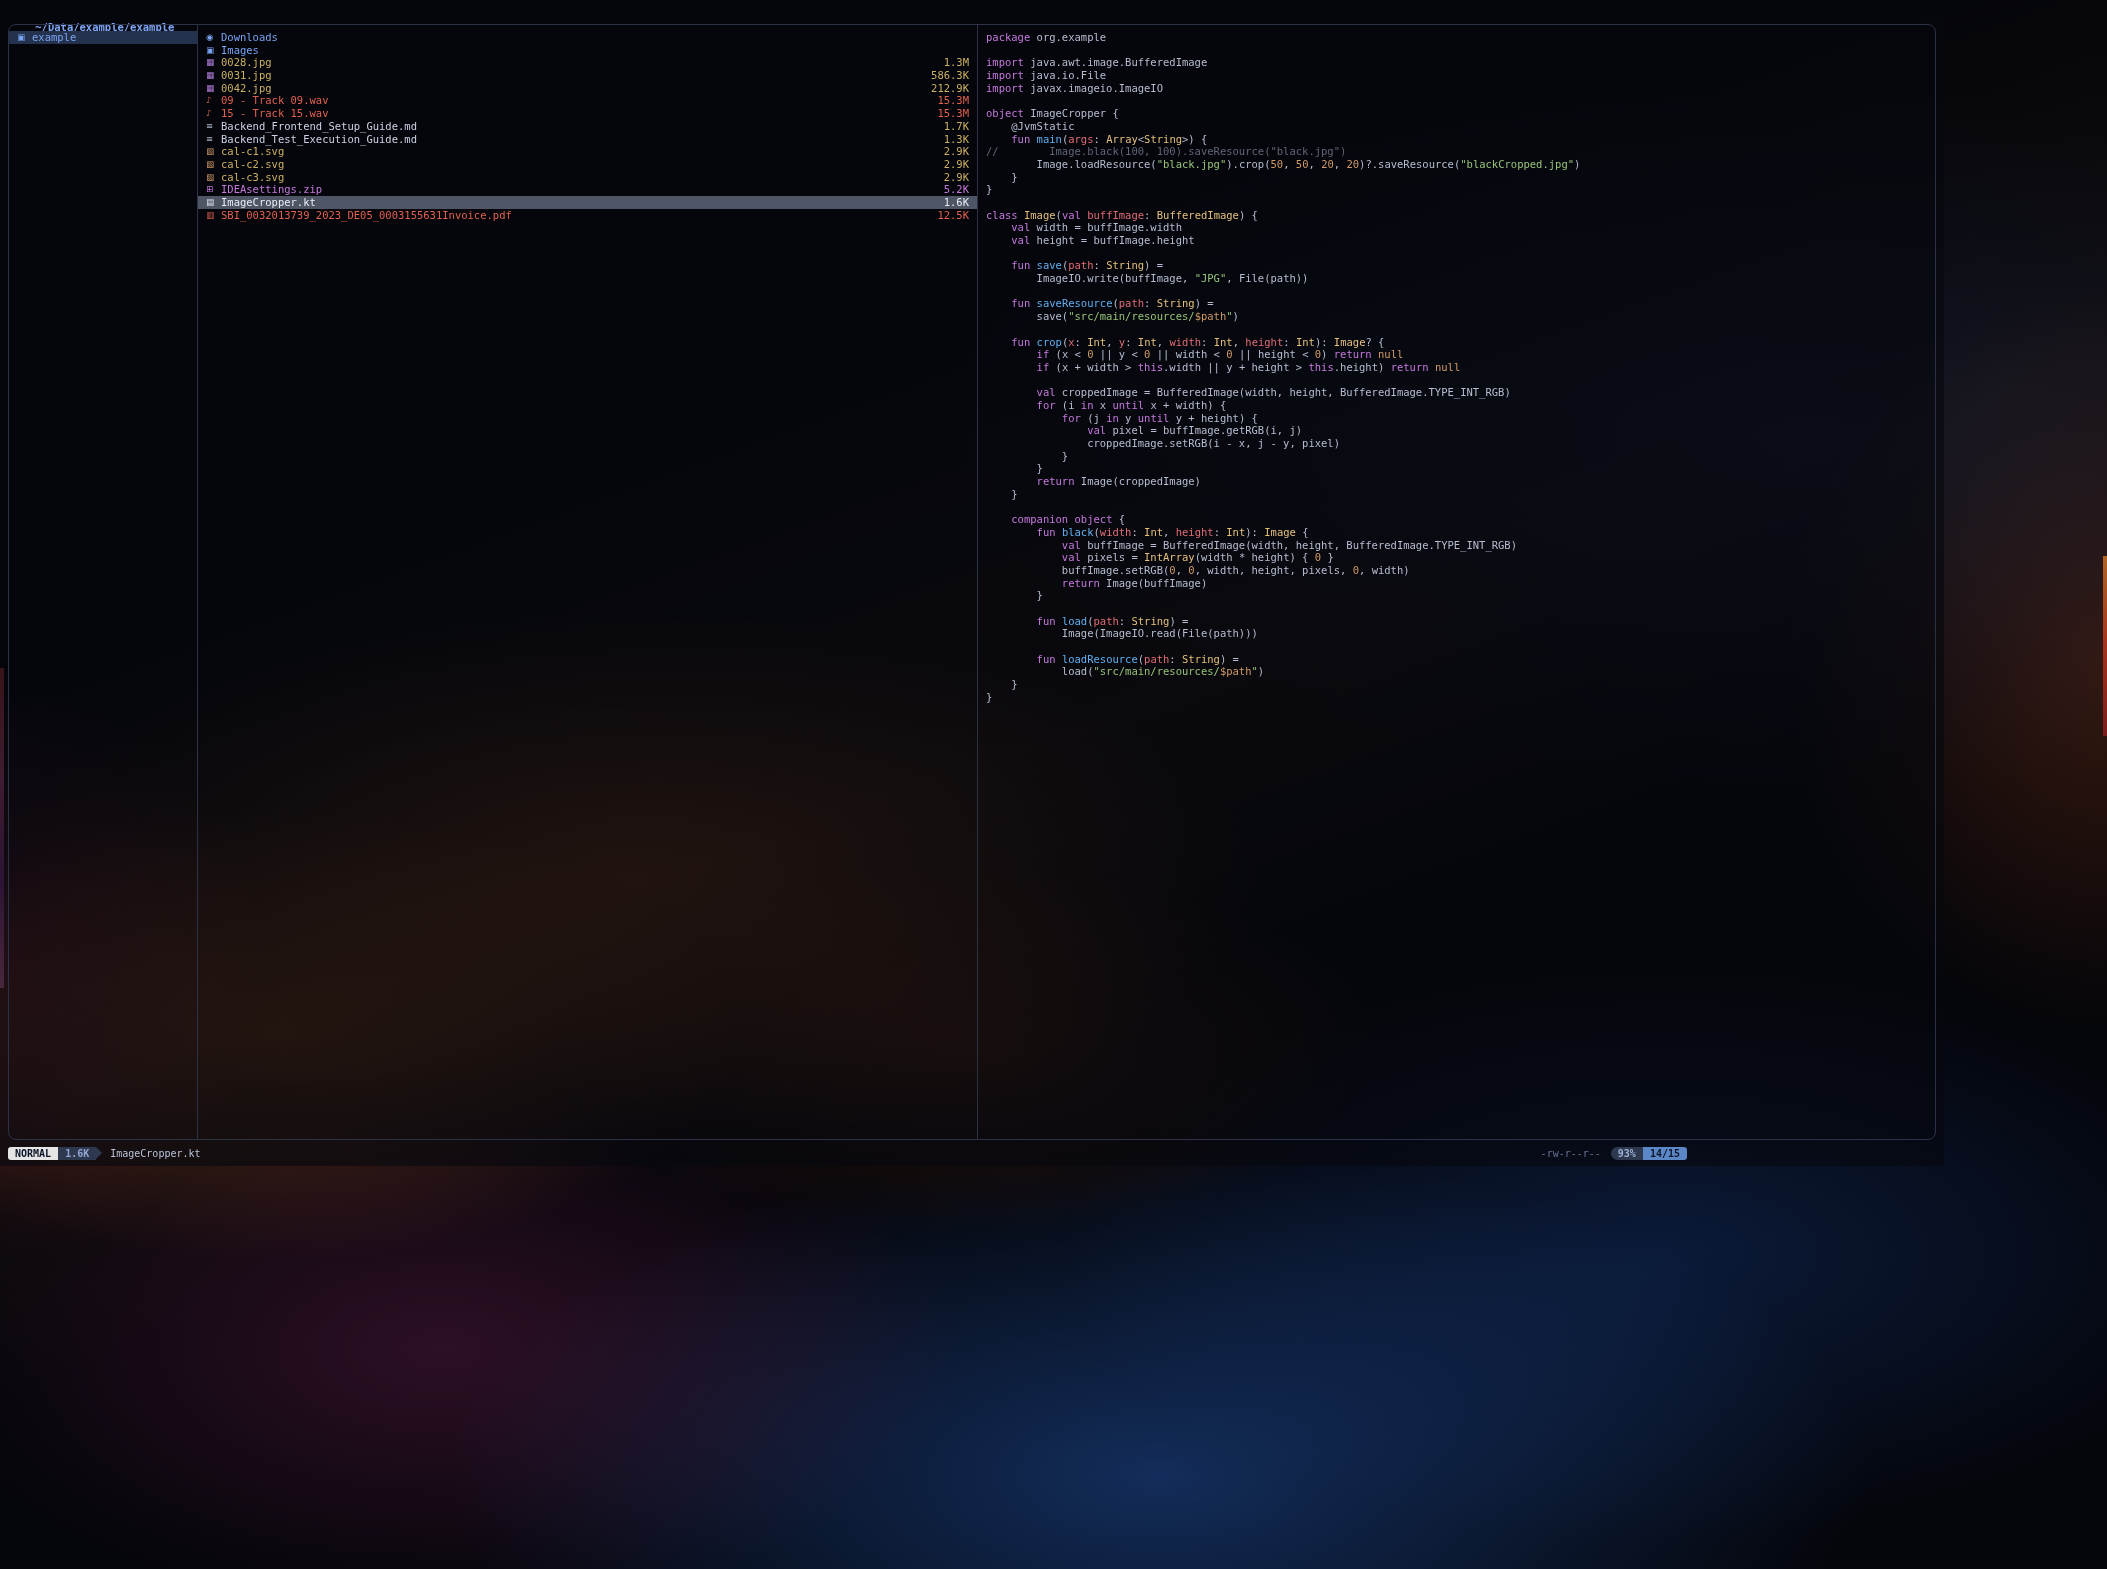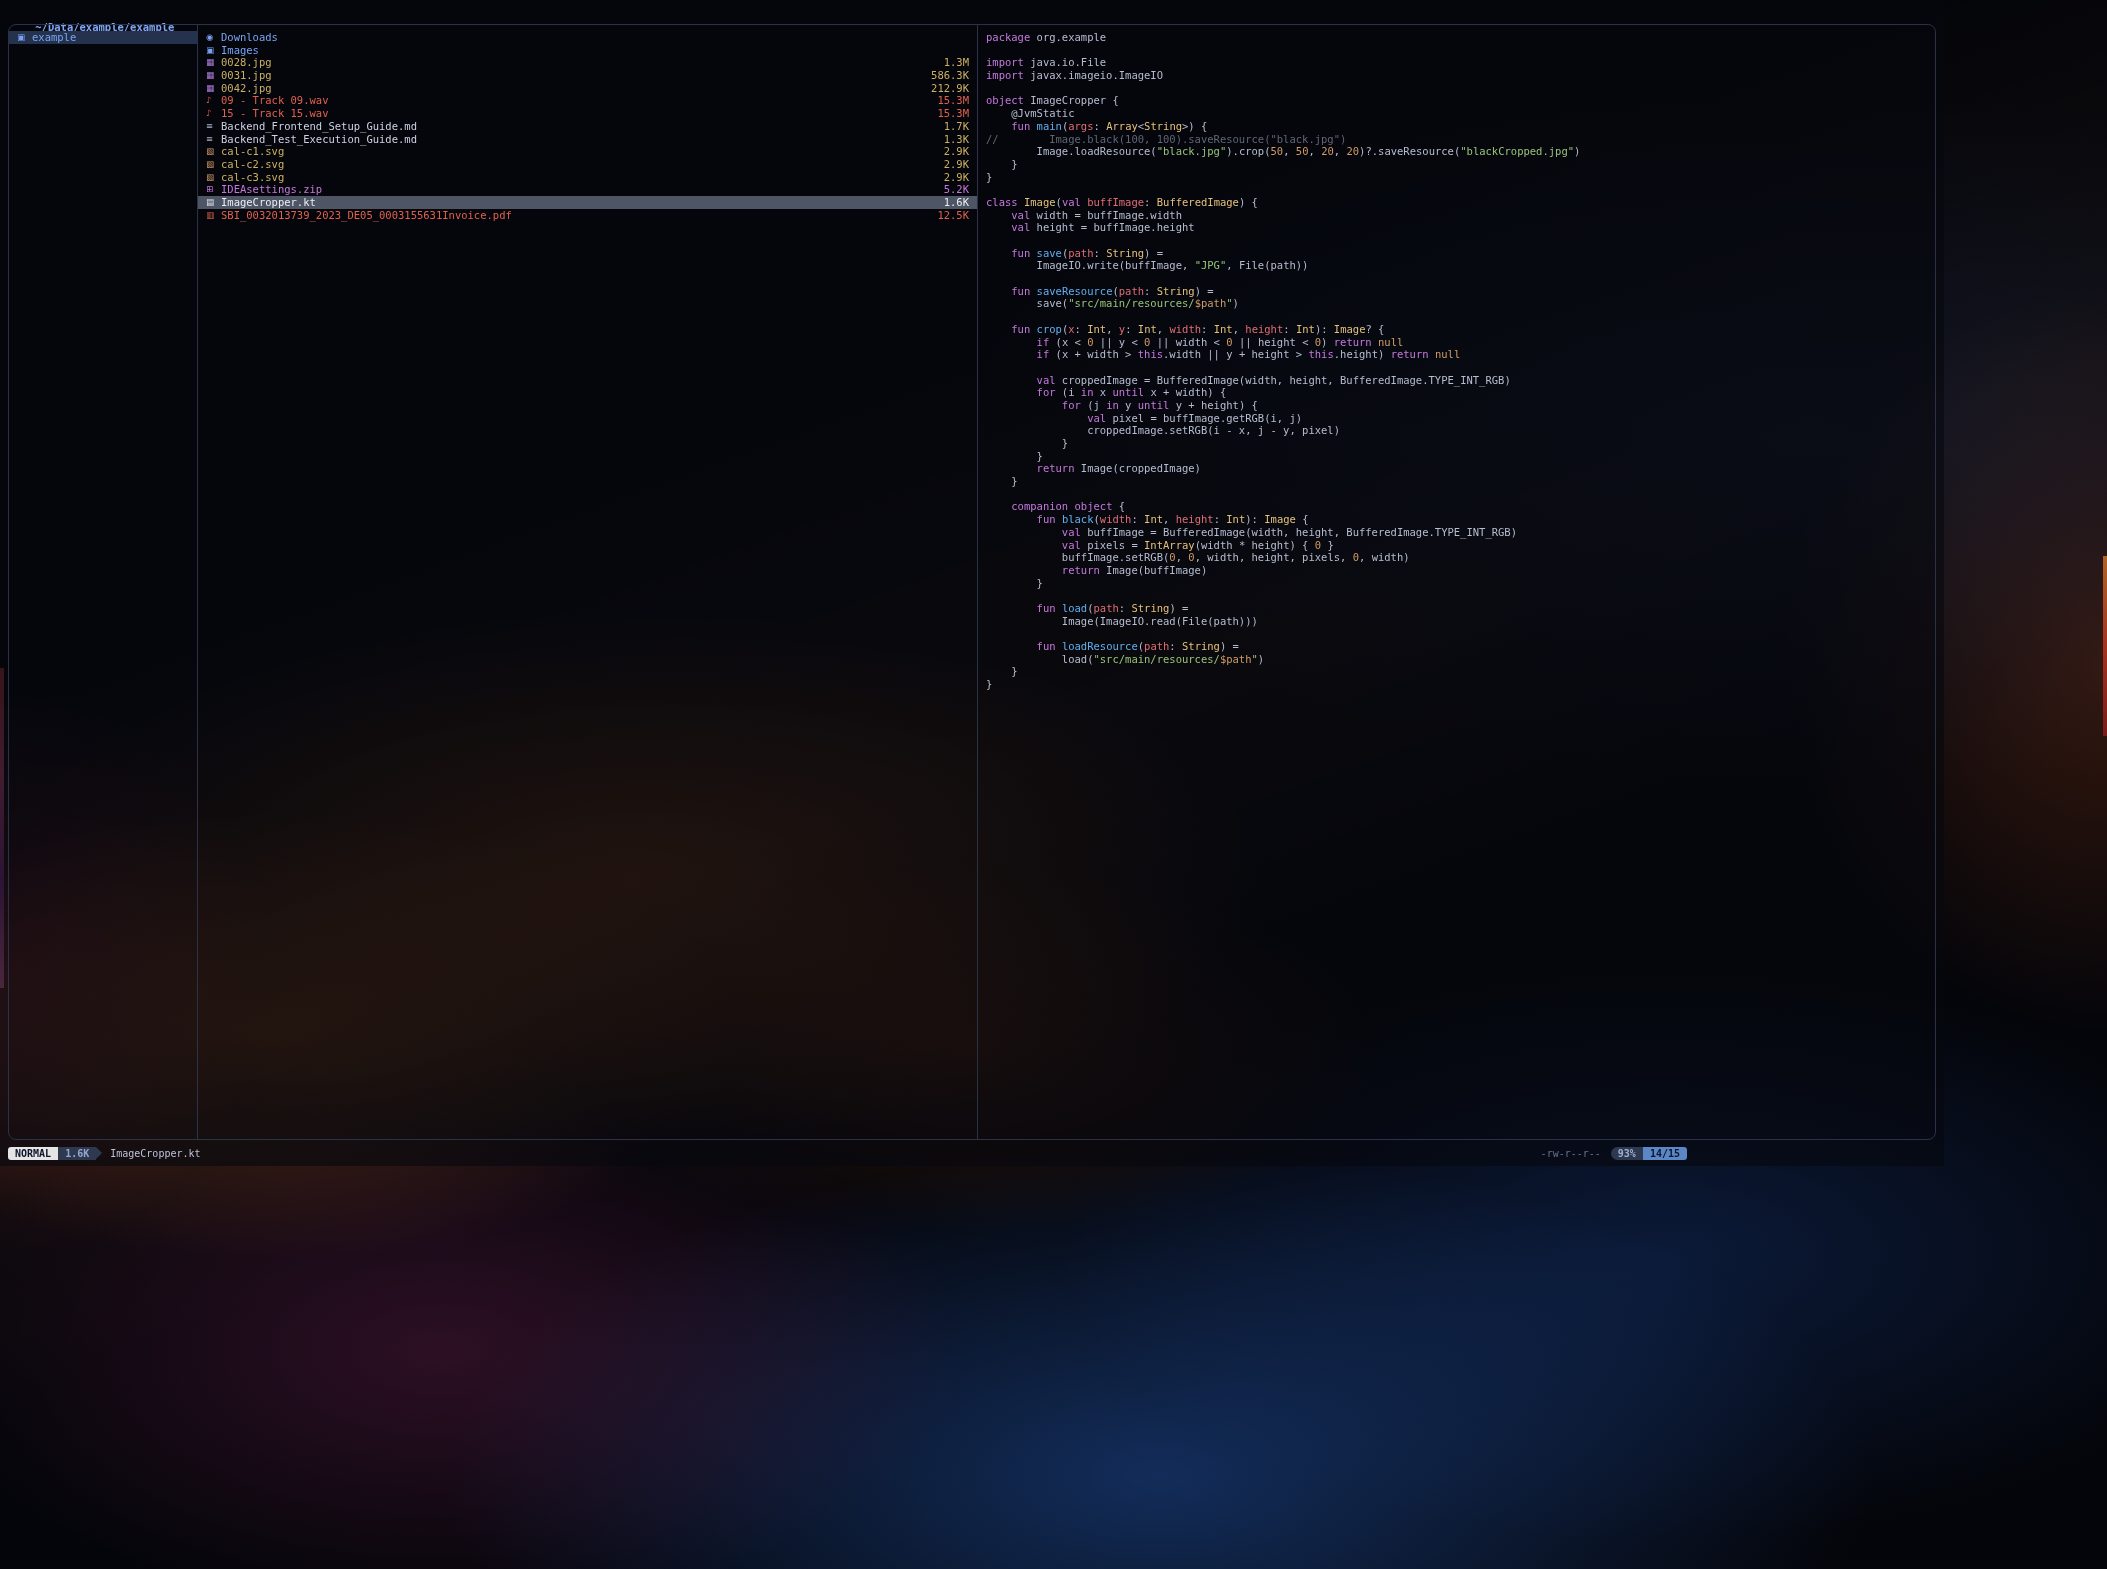--- a/index.html
+++ b/index.html
@@ -107,20 +107,21 @@
         <div class="frow"><span class="ficon" style="color: rgb(209, 154, 102);">▧</span><span class="fname" style="color: rgb(205, 177, 98);">cal-c1.svg</span><span class="fsize" style="color: rgb(205, 177, 98);">2.9K</span></div>
         <div class="frow"><span class="ficon" style="color: rgb(209, 154, 102);">▧</span><span class="fname" style="color: rgb(205, 177, 98);">cal-c2.svg</span><span class="fsize" style="color: rgb(205, 177, 98);">2.9K</span></div>
         <div class="frow"><span class="ficon" style="color: rgb(209, 154, 102);">▧</span><span class="fname" style="color: rgb(205, 177, 98);">cal-c3.svg</span><span class="fsize" style="color: rgb(205, 177, 98);">2.9K</span></div>
         <div class="frow"><span class="ficon" style="color: rgb(198, 120, 221);">⊞</span><span class="fname" style="color: rgb(198, 120, 221);">IDEAsettings.zip</span><span class="fsize" style="color: rgb(198, 120, 221);">5.2K</span></div>
         <div class="frow fsel"><span class="ficon" style="color: rgb(223, 227, 236);">▤</span><span class="fname" style="color: rgb(233, 237, 245);">ImageCropper.kt</span><span class="fsize" style="color: rgb(233, 237, 245);">1.6K</span></div>
         <div class="frow"><span class="ficon" style="color: rgb(224, 97, 78);">▥</span><span class="fname" style="color: rgb(224, 97, 78);">SBI_0032013739_2023_DE05_0003155631Invoice.pdf</span><span class="fsize" style="color: rgb(224, 97, 78);">12.5K</span></div>
       </div>
     <div class="pane preview">
         <div class="cline"><span class="tok-k">package</span><span class="tok-w"> org.example</span></div>
         <div class="cline"></div>
+        <div class="cline"><span class="tok-k">import</span><span class="tok-w"> java.awt.image.BufferedImage</span></div>
         <div class="cline"><span class="tok-k">import</span><span class="tok-w"> java.io.File</span></div>
         <div class="cline"><span class="tok-k">import</span><span class="tok-w"> javax.imageio.ImageIO</span></div>
         <div class="cline"></div>
         <div class="cline"><span class="tok-k">object</span><span class="tok-w"> ImageCropper {</span></div>
         <div class="cline"><span class="tok-w">    @JvmStatic</span></div>
         <div class="cline"><span class="tok-w">    </span><span class="tok-k">fun</span><span class="tok-w"> </span><span class="tok-f">main</span><span class="tok-w">(</span><span class="tok-p">args</span><span class="tok-w">: </span><span class="tok-t">Array</span><span class="tok-w">&lt;</span><span class="tok-t">String</span><span class="tok-w">&gt;) {</span></div>
         <div class="cline"><span class="tok-c">//        Image.black(100, 100).saveResource("black.jpg")</span></div>
         <div class="cline"><span class="tok-w">        Image.loadResource(</span><span class="tok-s">"black.jpg"</span><span class="tok-w">).crop(</span><span class="tok-n">50</span><span class="tok-w">, </span><span class="tok-n">50</span><span class="tok-w">, </span><span class="tok-n">20</span><span class="tok-w">, </span><span class="tok-n">20</span><span class="tok-w">)?.saveResource(</span><span class="tok-s">"blackCropped.jpg"</span><span class="tok-w">)</span></div>
         <div class="cline"><span class="tok-w">    }</span></div>
         <div class="cline"><span class="tok-w">}</span></div>

